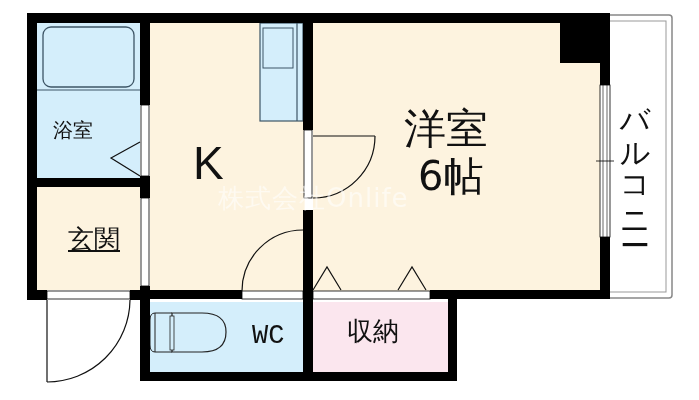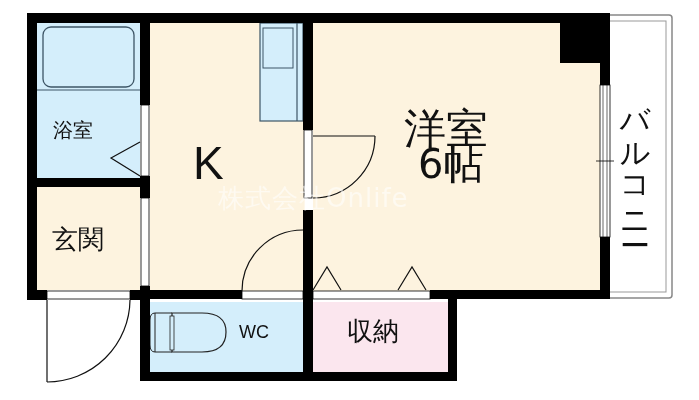--- a/index.html
+++ b/index.html
@@ -2,23 +2,23 @@
 <html><head>
 <meta charset="utf-8">
 <style>
   html, body { margin:0; padding:0; background:#ffffff; }
   body { width:699px; height:400px; overflow:hidden; position:relative; font-family:"DejaVu Sans","Liberation Sans",sans-serif; }
   #plan { position:absolute; left:0; top:0; width:699px; height:400px; }
   .label { position:absolute; color:#111; font-family:"DejaVu Sans","Liberation Sans",sans-serif; white-space:nowrap; line-height:1; }
   .room-bath-label { left:53px; top:120px; font-size:20px; }
   .room-k-label { left:193px; top:140px; font-size:46px; font-family:"Liberation Sans","DejaVu Sans",sans-serif; }
   .room-western-label { left:404px; top:108px; font-size:42px; text-align:left; }
-  .room-western-size { left:418px; top:144px; font-size:40px; }
-  .room-entrance-label { left:52px; top:226px; font-size:26px; }
-  .room-wc-label { left:239px; top:323px; font-size:18px; font-family:Liberation Sans, sans-serif; }
+  .room-western-size { left:418px; top:156px; font-size:40px; }
+  .room-entrance-label { left:68px; top:226px; font-size:26px;text-decoration:underline; }
+  .room-wc-label { left:252px; top:323px; font-size:27px; font-family:Liberation Mono, monospace; }
   .room-storage-label { left:347px; top:318px; font-size:26px; }
   .balcony-label { left:620px; top:86px; font-size:30px; writing-mode:vertical-rl; letter-spacing:2px; }
   .watermark { left:218px; top:185px; font-size:26px; color:rgba(255,255,255,0.55); letter-spacing:1px; }
 </style>
 </head>
 <body>
 
 <svg id="plan" viewBox="0 0 699 400" xmlns="http://www.w3.org/2000/svg">
 
   <g>

